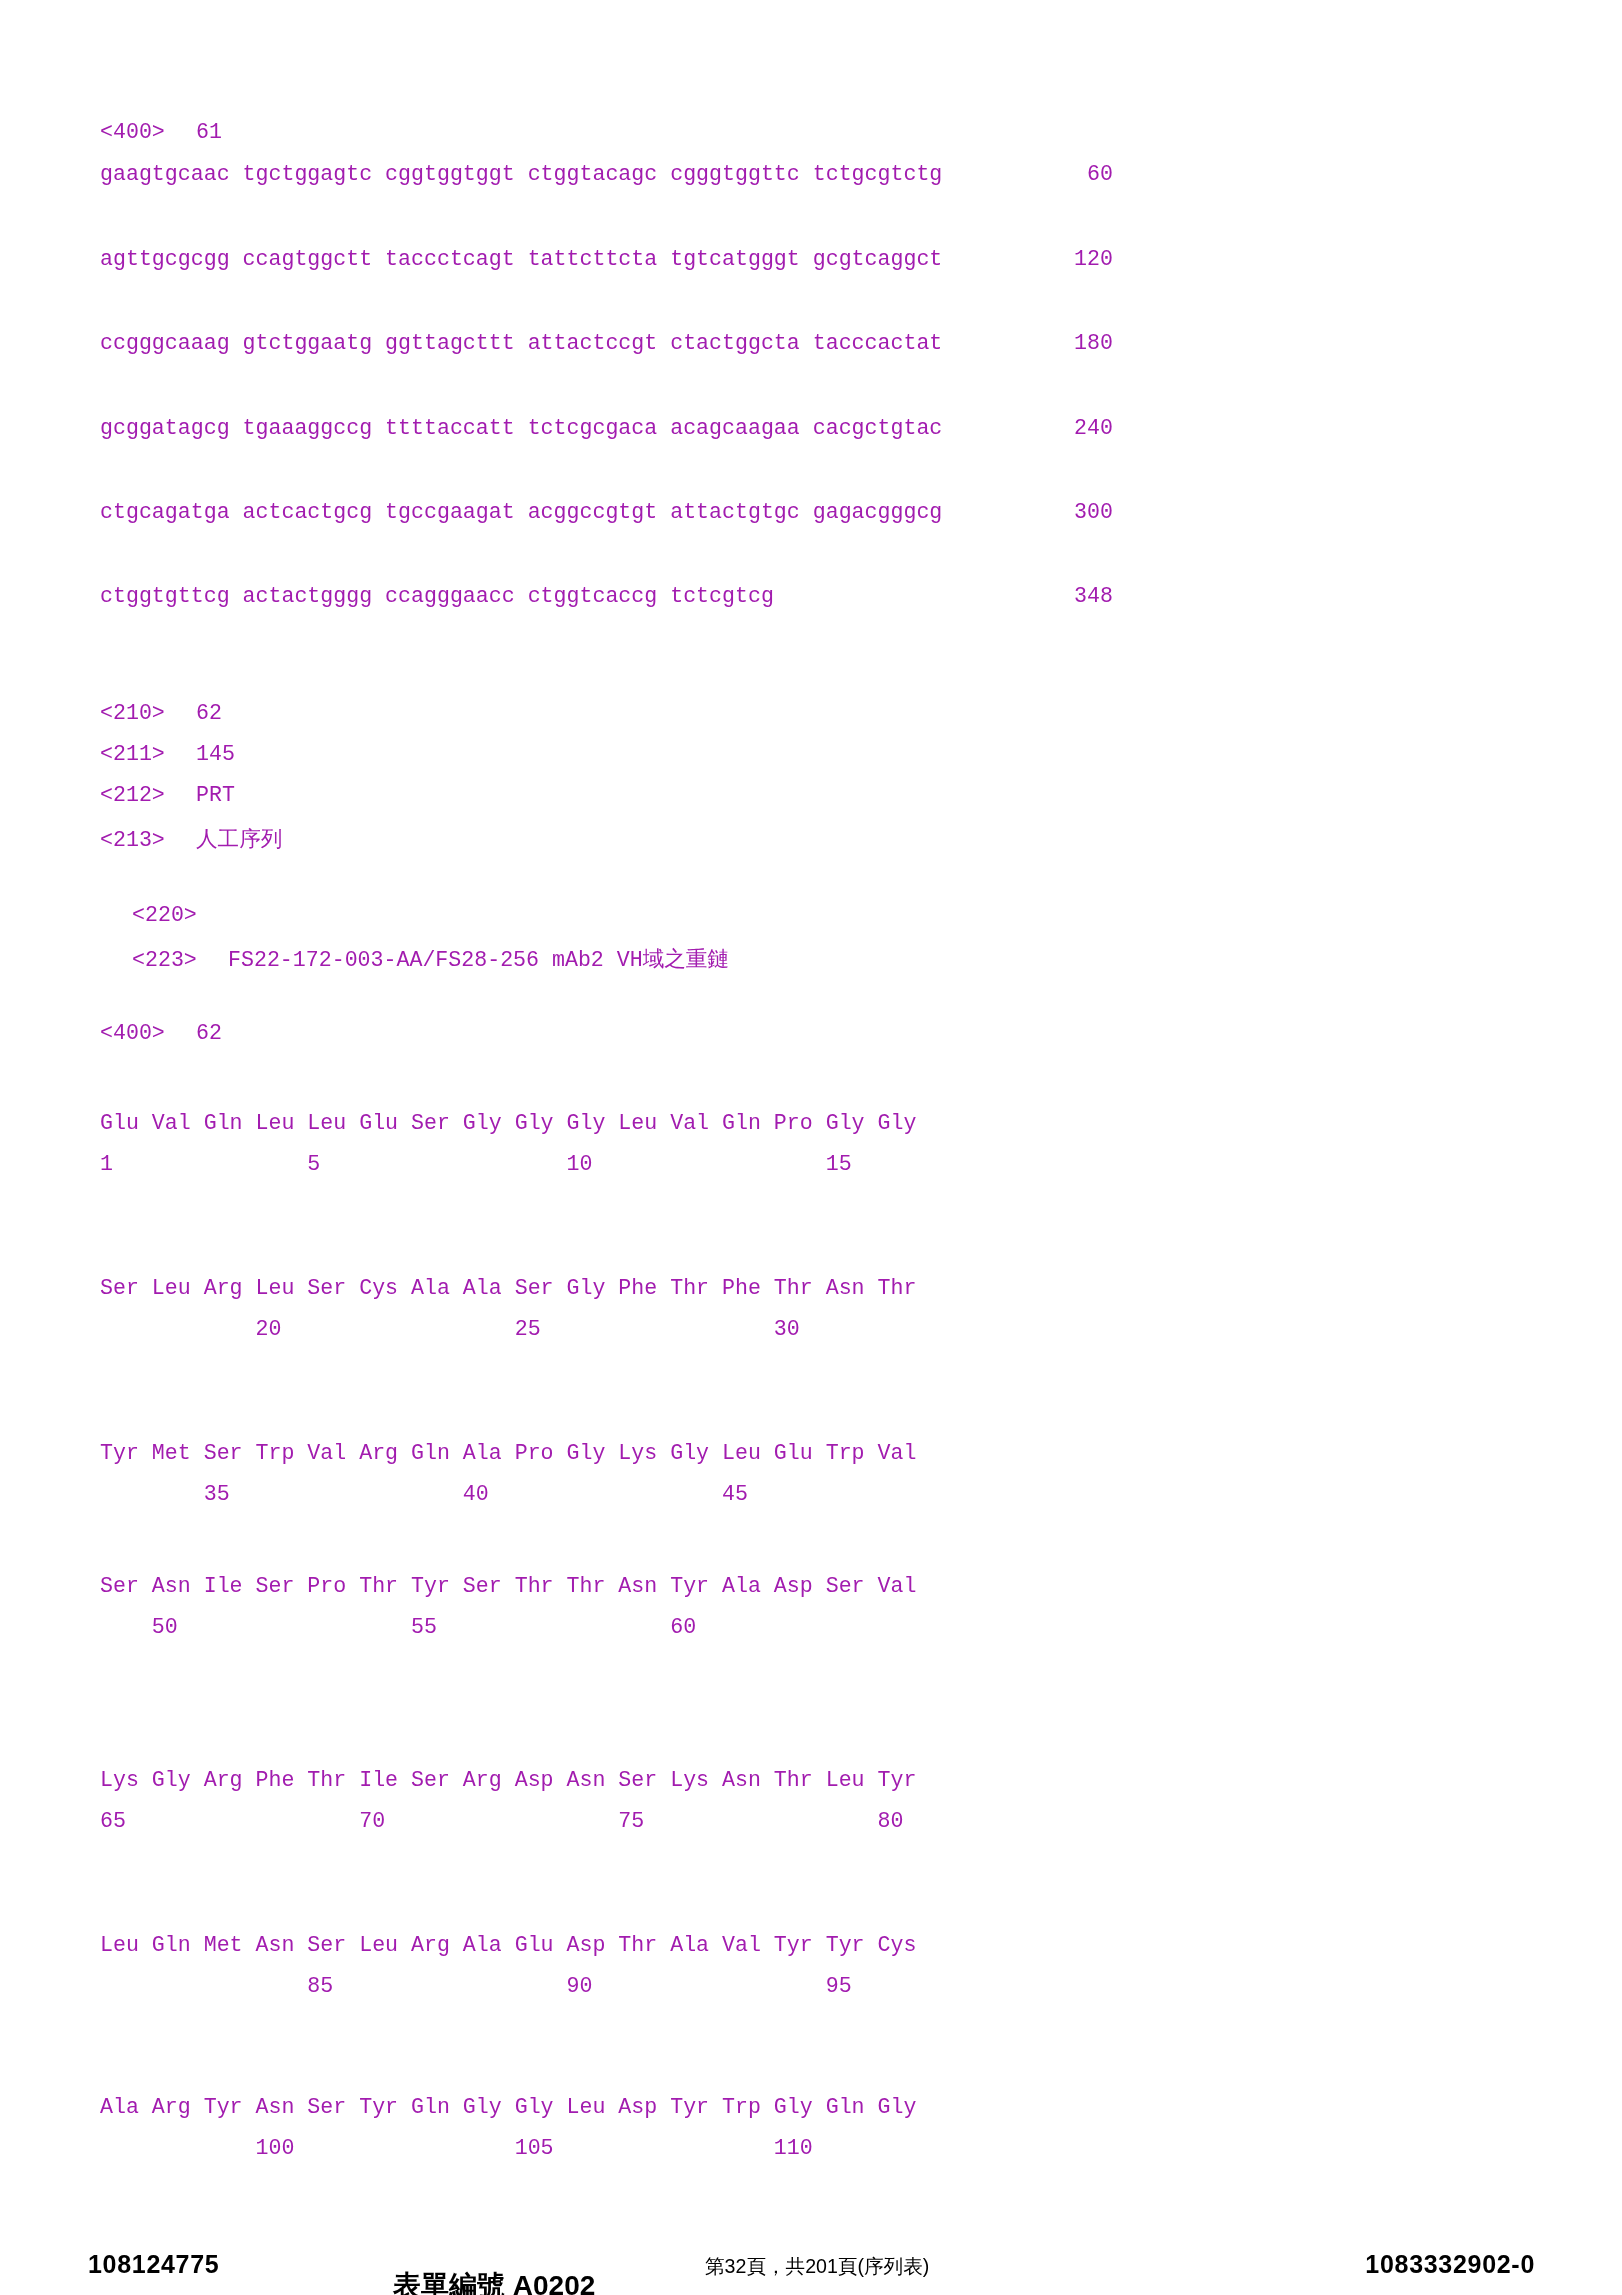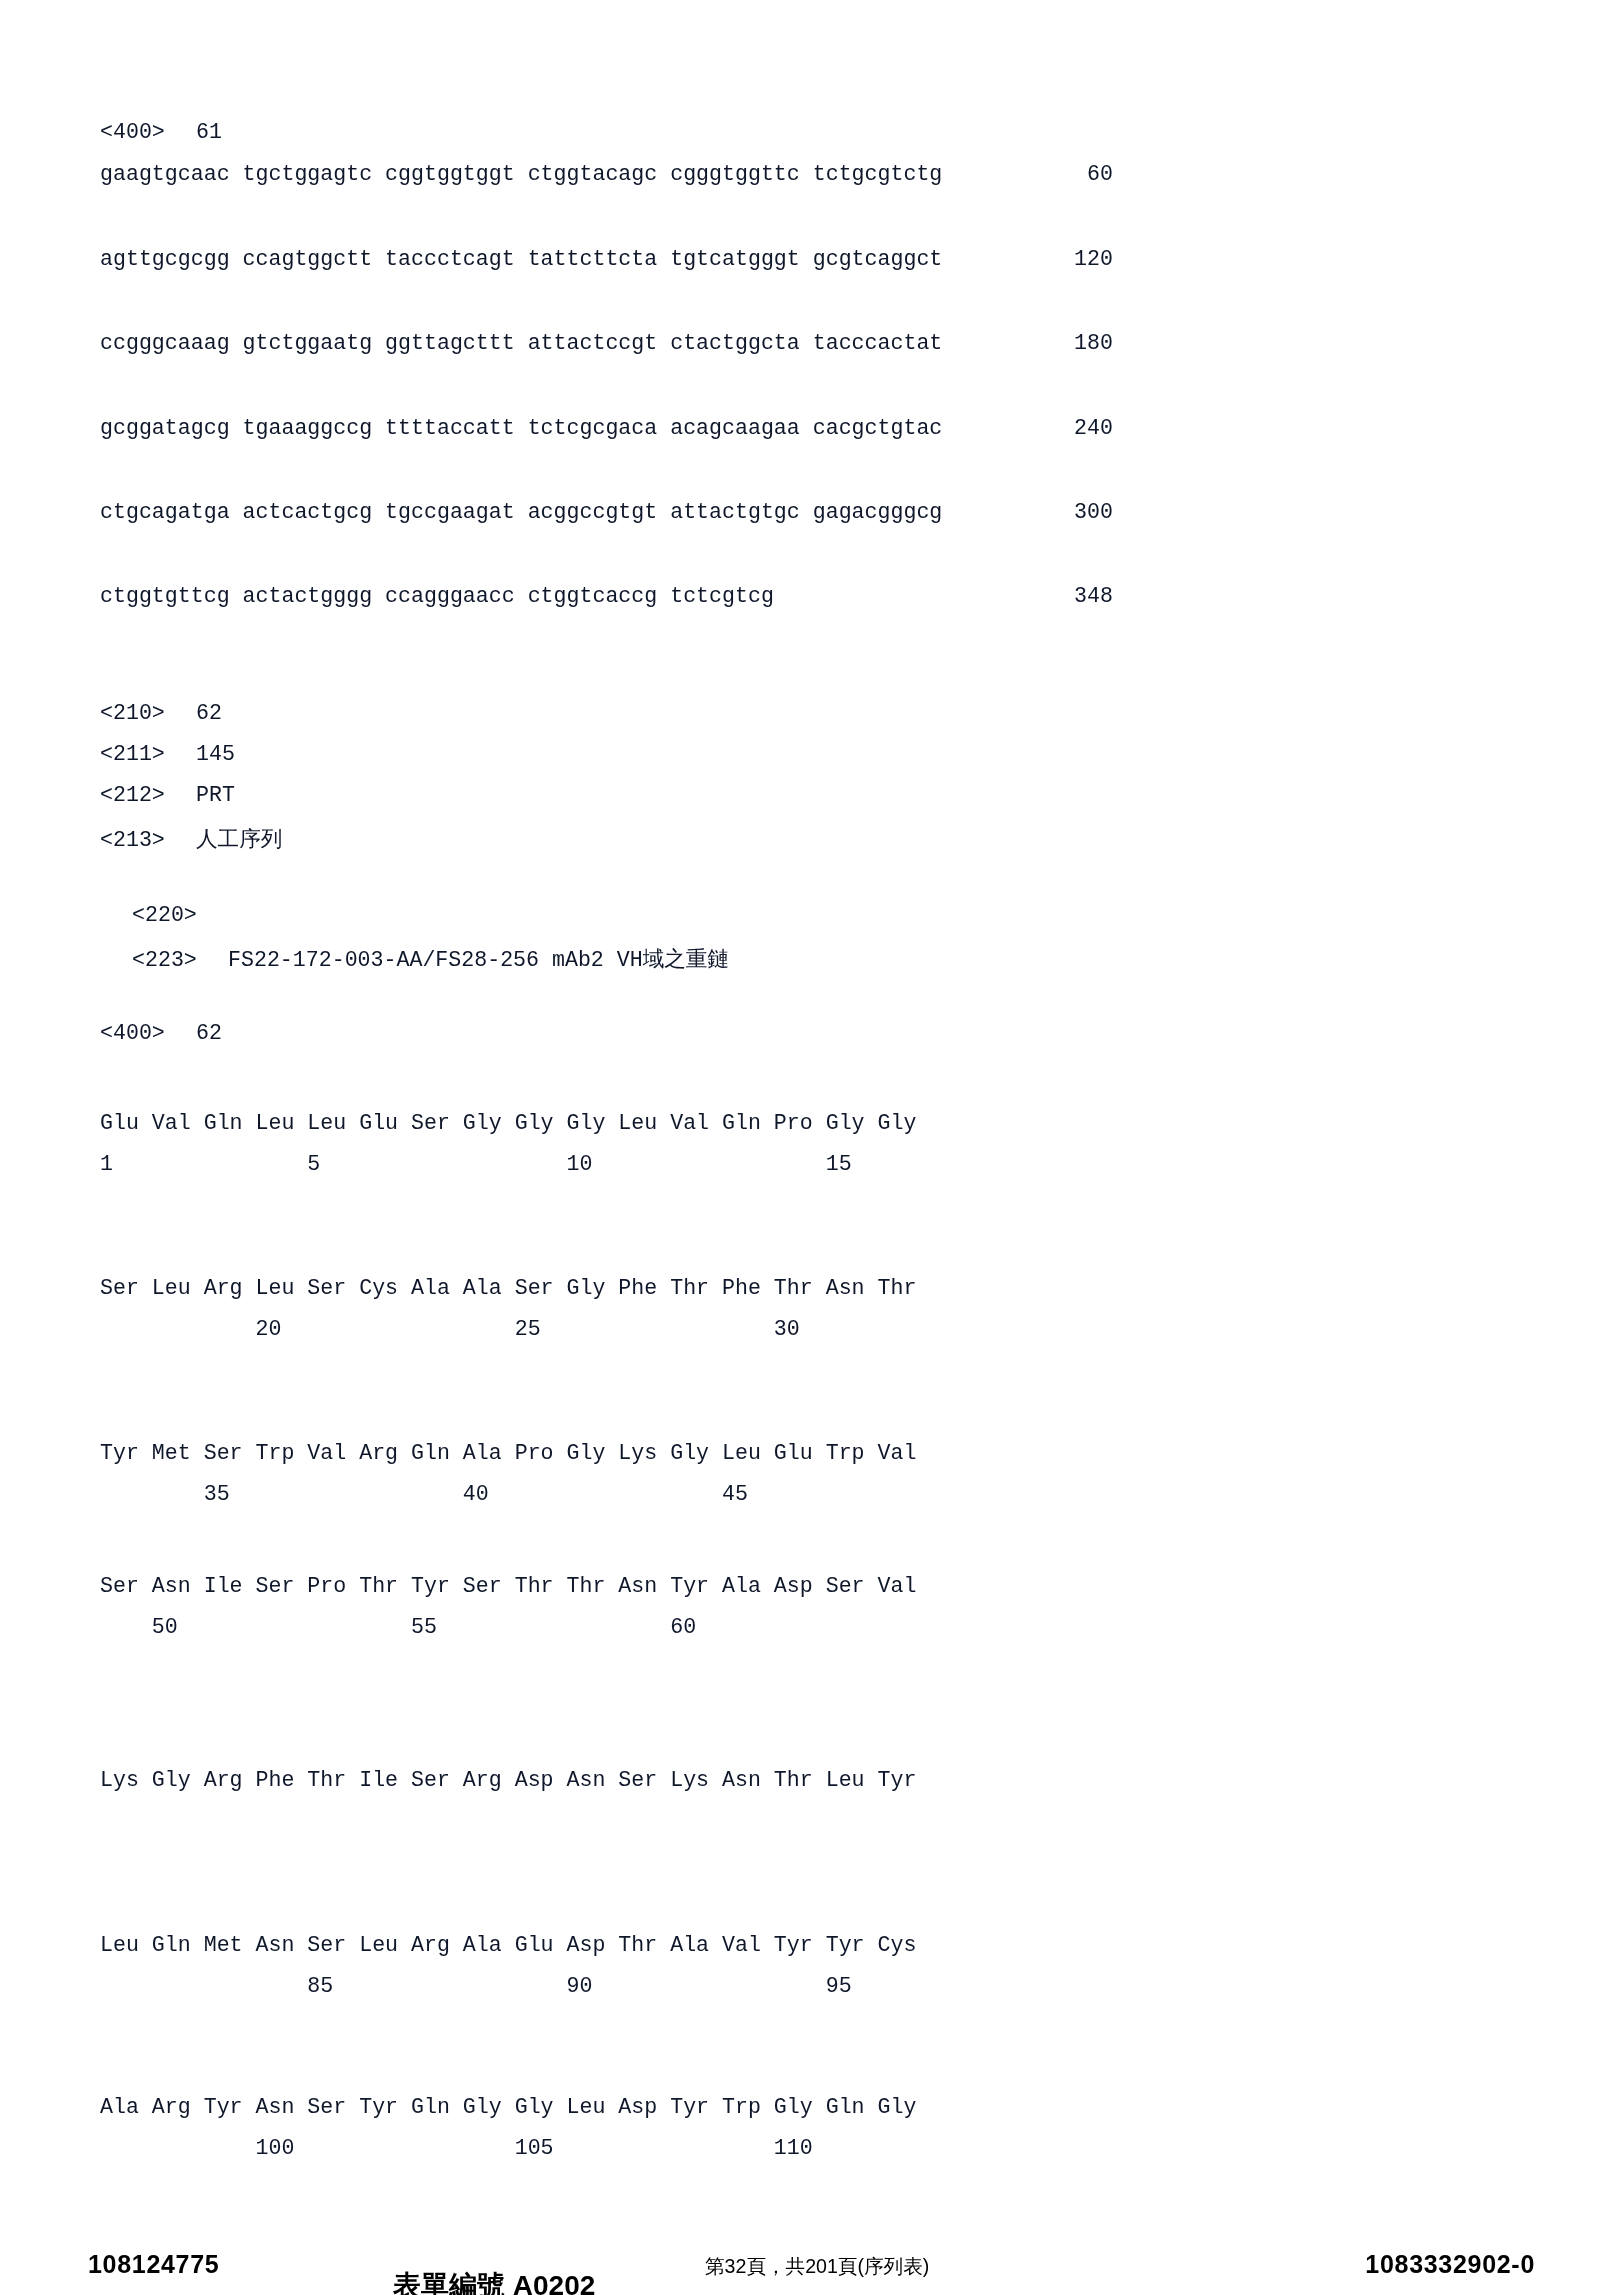--- a/index.html
+++ b/index.html
@@ -10,21 +10,21 @@
     height: 2295px;
     background: #ffffff;
     color: #000000;
     font-family: "Liberation Mono", "DejaVu Sans Mono", monospace;
     overflow: hidden;
   }
   .mono {
     font-family: "Liberation Mono", "DejaVu Sans Mono", monospace;
     font-size: 21.6px;
     white-space: pre;
-    color: #0f172a;
+    color: #a21caf;
   }
   
   .seq61-header { position: absolute; left: 100px; top: 120px; }
   
   .dna-rows { position: absolute; left: 100px; top: 0; width: 1112px; }
   .dna-row { position: absolute; left: 0; height: 29.4px; }
   .dna-row:nth-of-type(1) { top: 162px; }
   .dna-row:nth-of-type(2) { top: 247px; }
   .dna-row:nth-of-type(3) { top: 331px; }
   .dna-row:nth-of-type(4) { top: 416px; }
@@ -117,20 +117,21 @@
     <div class="prot-block">
         <div class="mono">Tyr Met Ser Trp Val Arg Gln Ala Pro Gly Lys Gly Leu Glu Trp Val</div>
         <div class="mono">        35                  40                  45</div>
       </div>
     <div class="prot-block">
         <div class="mono">Ser Asn Ile Ser Pro Thr Tyr Ser Thr Thr Asn Tyr Ala Asp Ser Val</div>
         <div class="mono">    50                  55                  60</div>
       </div>
     <div class="prot-block">
         <div class="mono">Lys Gly Arg Phe Thr Ile Ser Arg Asp Asn Ser Lys Asn Thr Leu Tyr</div>
+        <div class="mono">65                  70                  75                  80</div>
       </div>
     <div class="prot-block">
         <div class="mono">Leu Gln Met Asn Ser Leu Arg Ala Glu Asp Thr Ala Val Tyr Tyr Cys</div>
         <div class="mono">                85                  90                  95</div>
       </div>
     <div class="prot-block">
         <div class="mono">Ala Arg Tyr Asn Ser Tyr Gln Gly Gly Leu Asp Tyr Trp Gly Gln Gly</div>
         <div class="mono">            100                 105                 110</div>
       </div>
   </div>

